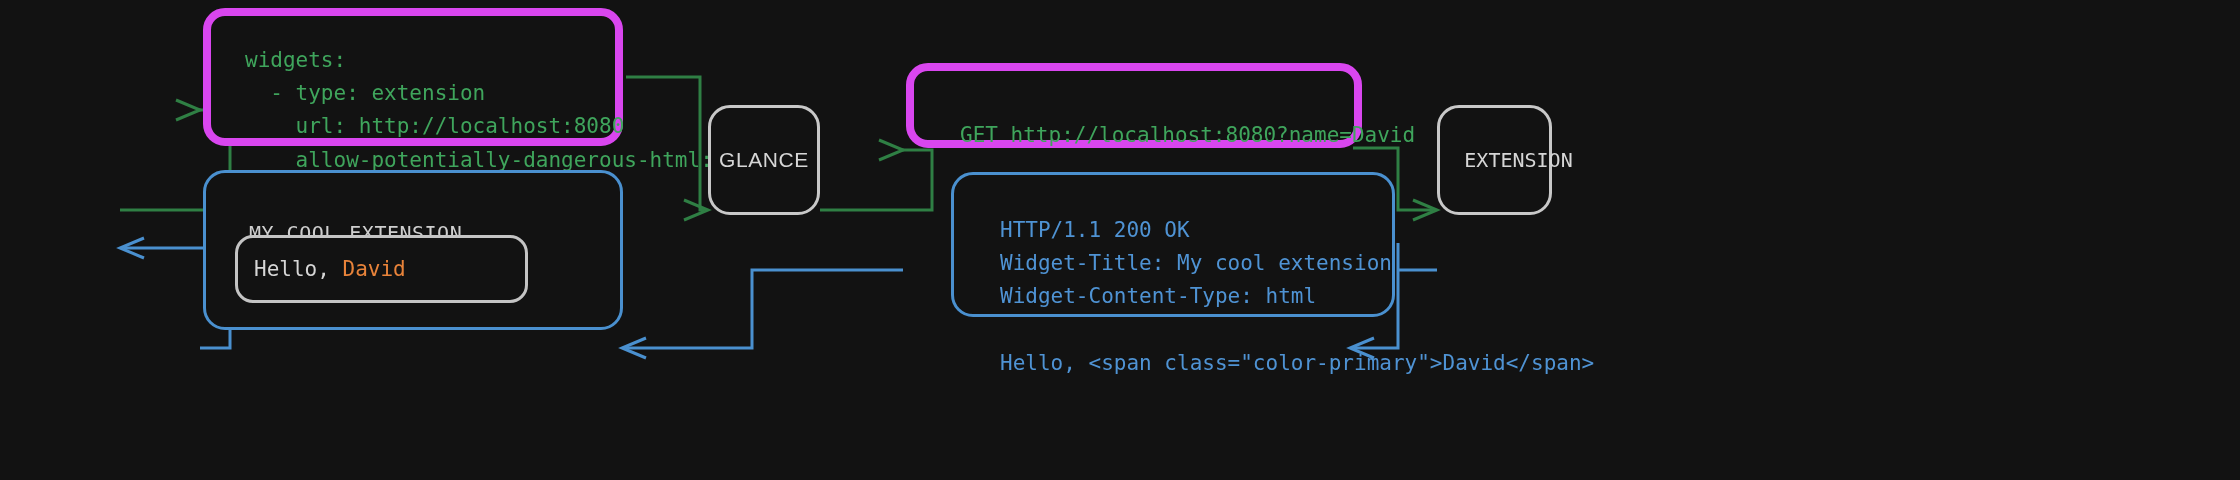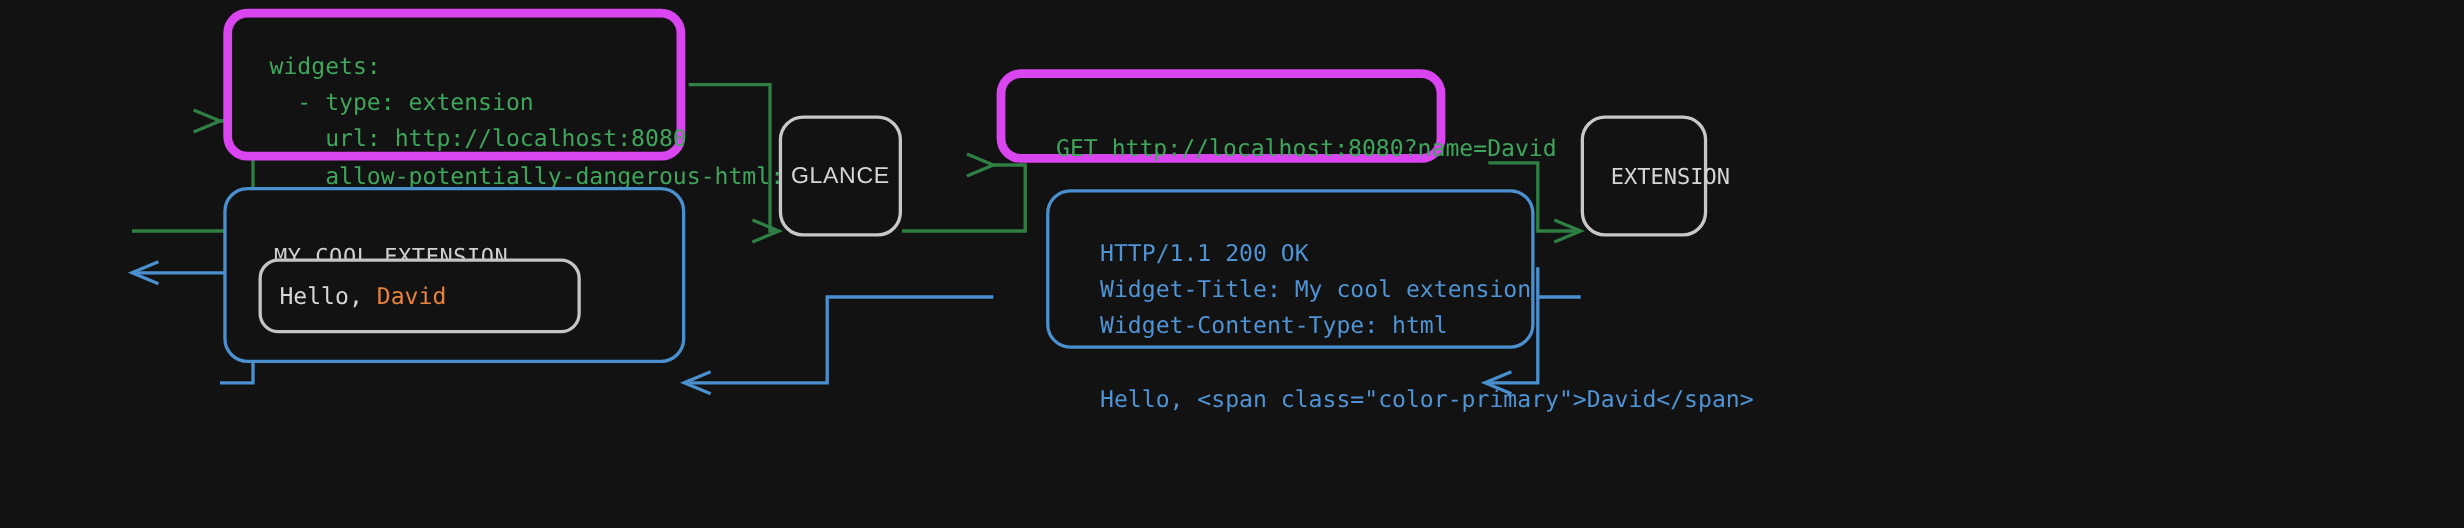--- a/index.html
+++ b/index.html
@@ -89,21 +89,21 @@
     <span class="lbl">GLANCE</span>
   </div>
 
   <div class="node blue" style="left:203px;top:170px;width:420px;height:160px;">
     <div class="widget-title">MY COOL EXTENSION</div>
     <div class="widget-inner">
       <div class="hello"><span>Hello, </span><span class="accent">David</span></div>
     </div>
   </div>
 
-  <div class="node green" style="left:906px;top:63px;width:408px;height:85px;">
+  <div class="node green" style="left:906px;top:63px;width:456px;height:85px;">
     <div class="get-wrap">
       <div class="code g">GET http://localhost:8080?name=David</div>
     </div>
   </div>
 
   <div class="node blue" style="left:906px;top:172px;width:444px;height:145px;margin-left:45px;">
     <div class="http-wrap">
       <div class="code b">HTTP/1.1 200 OK
 Widget-Title: My cool extension
 Widget-Content-Type: html

